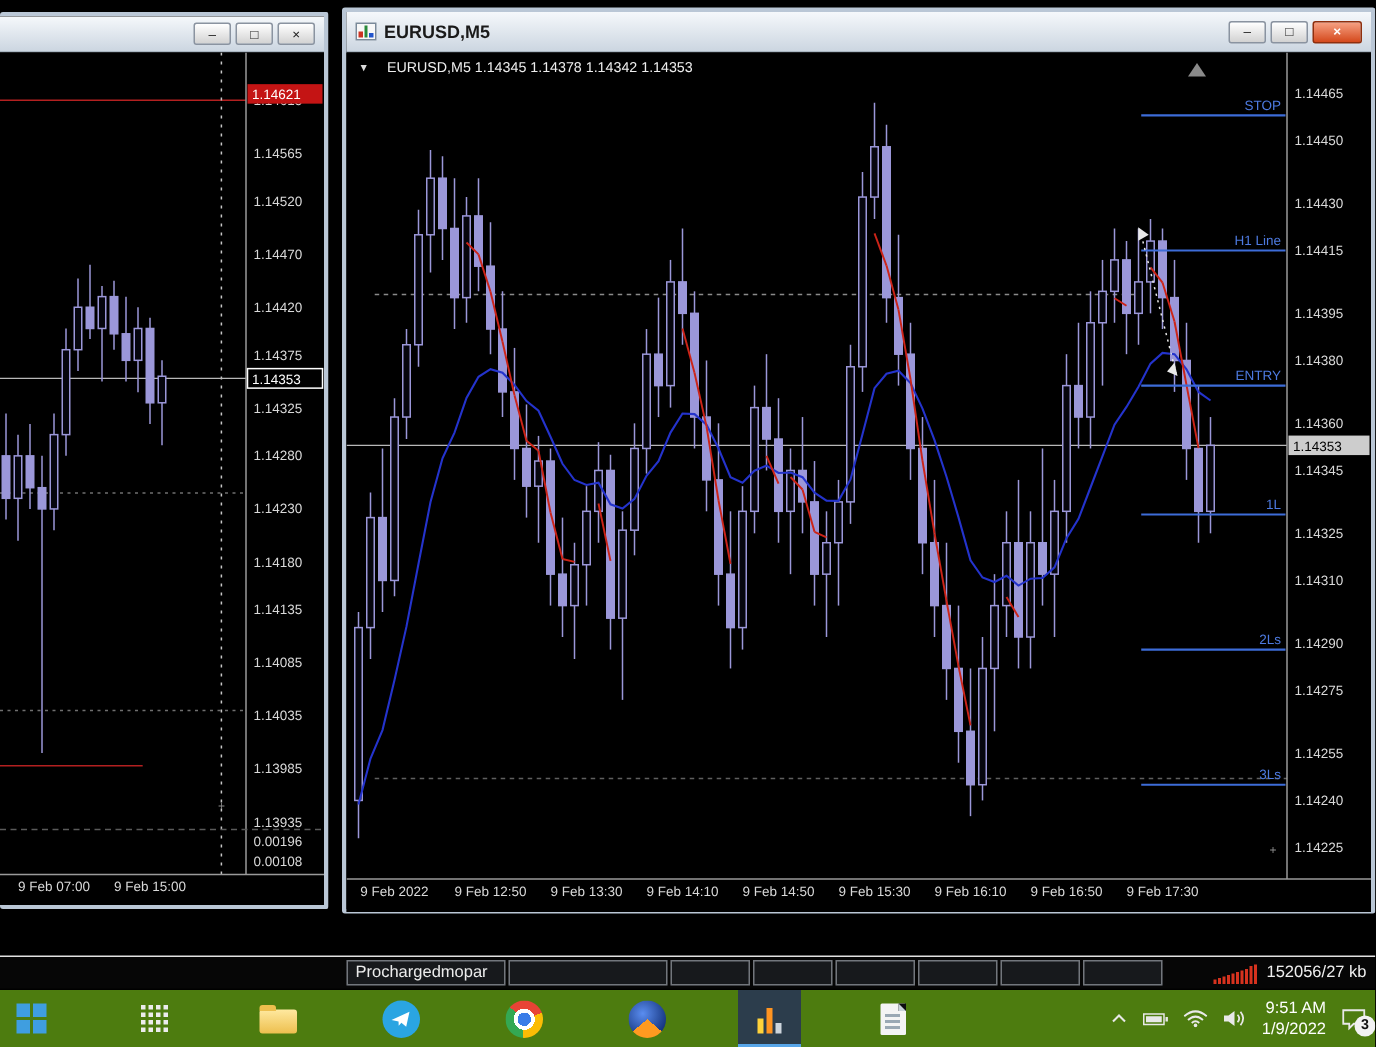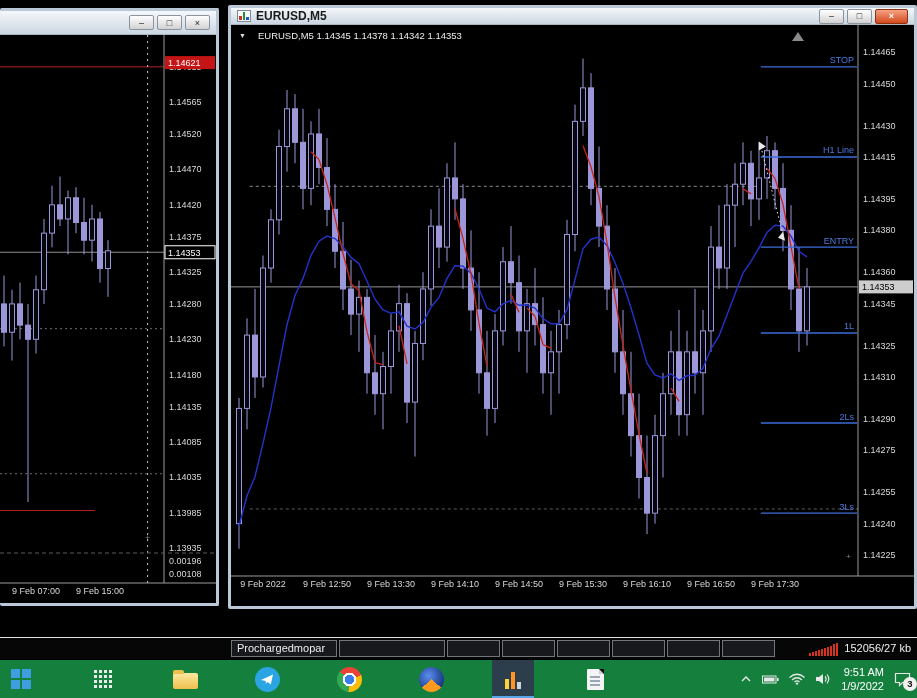--- a/index.html
+++ b/index.html
@@ -2,21 +2,21 @@
 <html><head>
 <meta charset="utf-8">
 <style>
   html,body{margin:0;padding:0;background:#000;}
   .screen{position:relative;width:917px;height:698px;background:#000;overflow:hidden;
           font-family:"Liberation Sans",sans-serif;}
   
   .window{position:absolute;background:#000;border:3px solid #bac7d6;border-radius:2px;box-sizing:border-box;}
   .left-win{left:0;top:8px;width:219px;height:598px;border-left:none;}
   .right-win{left:228px;top:5px;width:689px;height:604px;}
-  .titlebar{height:17px;background:linear-gradient(#f5f8fb,#ccd6e1);display:flex;align-items:center;
+  .titlebar{height:27px;background:linear-gradient(#f5f8fb,#ccd6e1);display:flex;align-items:center;
             padding:0 6px;box-sizing:border-box;border-bottom:1px solid #aab6c2;}
   .left-win .titlebar{height:24px;}
   .tb-btns{margin-left:auto;display:flex;gap:3px;}
   .tbb{width:25px;height:15px;font-size:9px;line-height:12px;text-align:center;color:#222;
        background:linear-gradient(#ffffff,#d2d2d2);border:1px solid #8a93a0;border-radius:2px;
        padding:0;font-family:inherit;}
   .tbb.close-red{width:33px;background:linear-gradient(#f6a183,#d4491c);color:#fff;border-color:#8e2f0e;font-weight:bold;}
   .win-icon{display:inline-flex;align-items:flex-end;gap:1px;width:14px;height:12px;background:#f8f8f8;
             border:1px solid #7a8a9a;padding:1px;box-sizing:border-box;margin-right:5px;}
   .win-icon i{flex:1;display:block;}
@@ -37,21 +37,21 @@
   .sb-account{width:106px;}
   .sb-c{width:53px;}
   .sb-traffic{margin-left:auto;display:flex;align-items:flex-start;gap:6px;color:#efefef;font-size:11px;padding-right:6px;}
   .bars{display:flex;align-items:flex-end;gap:1px;height:14px;}
   .bars i{width:2px;background:#d6321e;display:block;}
   .bars i:nth-child(1){height:3px}.bars i:nth-child(2){height:4px}.bars i:nth-child(3){height:5px}
   .bars i:nth-child(4){height:6px}.bars i:nth-child(5){height:7px}.bars i:nth-child(6){height:8px}
   .bars i:nth-child(7){height:9px}.bars i:nth-child(8){height:10px}.bars i:nth-child(9){height:12px}
   .bars i:nth-child(10){height:13px}
   
-  .taskbar{position:absolute;left:0;top:660px;width:917px;height:38px;background:#15803d;
+  .taskbar{position:absolute;left:0;top:660px;width:917px;height:38px;background:#4d7c0f;
            display:flex;align-items:stretch;gap:40px;}
   .tb-app{width:42px;border:none;background:transparent;display:flex;align-items:center;justify-content:center;padding:0;}
   .tb-app.active{background:#2c3d4c;box-shadow:inset 0 -2px 0 #58a6e8;}
   .winlogo{display:grid;grid-template-columns:9px 9px;grid-template-rows:9px 9px;gap:2px;}
   .winlogo i{background:#3f9ee0;display:block;}
   .gridicon{display:grid;grid-template-columns:repeat(4,3px);grid-auto-rows:3px;gap:2px;}
   .gridicon i{background:#ececec;display:block;}
   .folder{width:25px;height:16px;background:linear-gradient(#ffe9a0,#edbf4e);border-radius:2px;position:relative;margin-top:4px;}
   .folder::before{content:"";position:absolute;left:0;top:-3px;width:11px;height:4px;border-radius:2px 2px 0 0;background:#edbf4e;}
   .telegram{width:25px;height:25px;border-radius:50%;background:#2aa5e2;display:flex;align-items:center;justify-content:center;}

